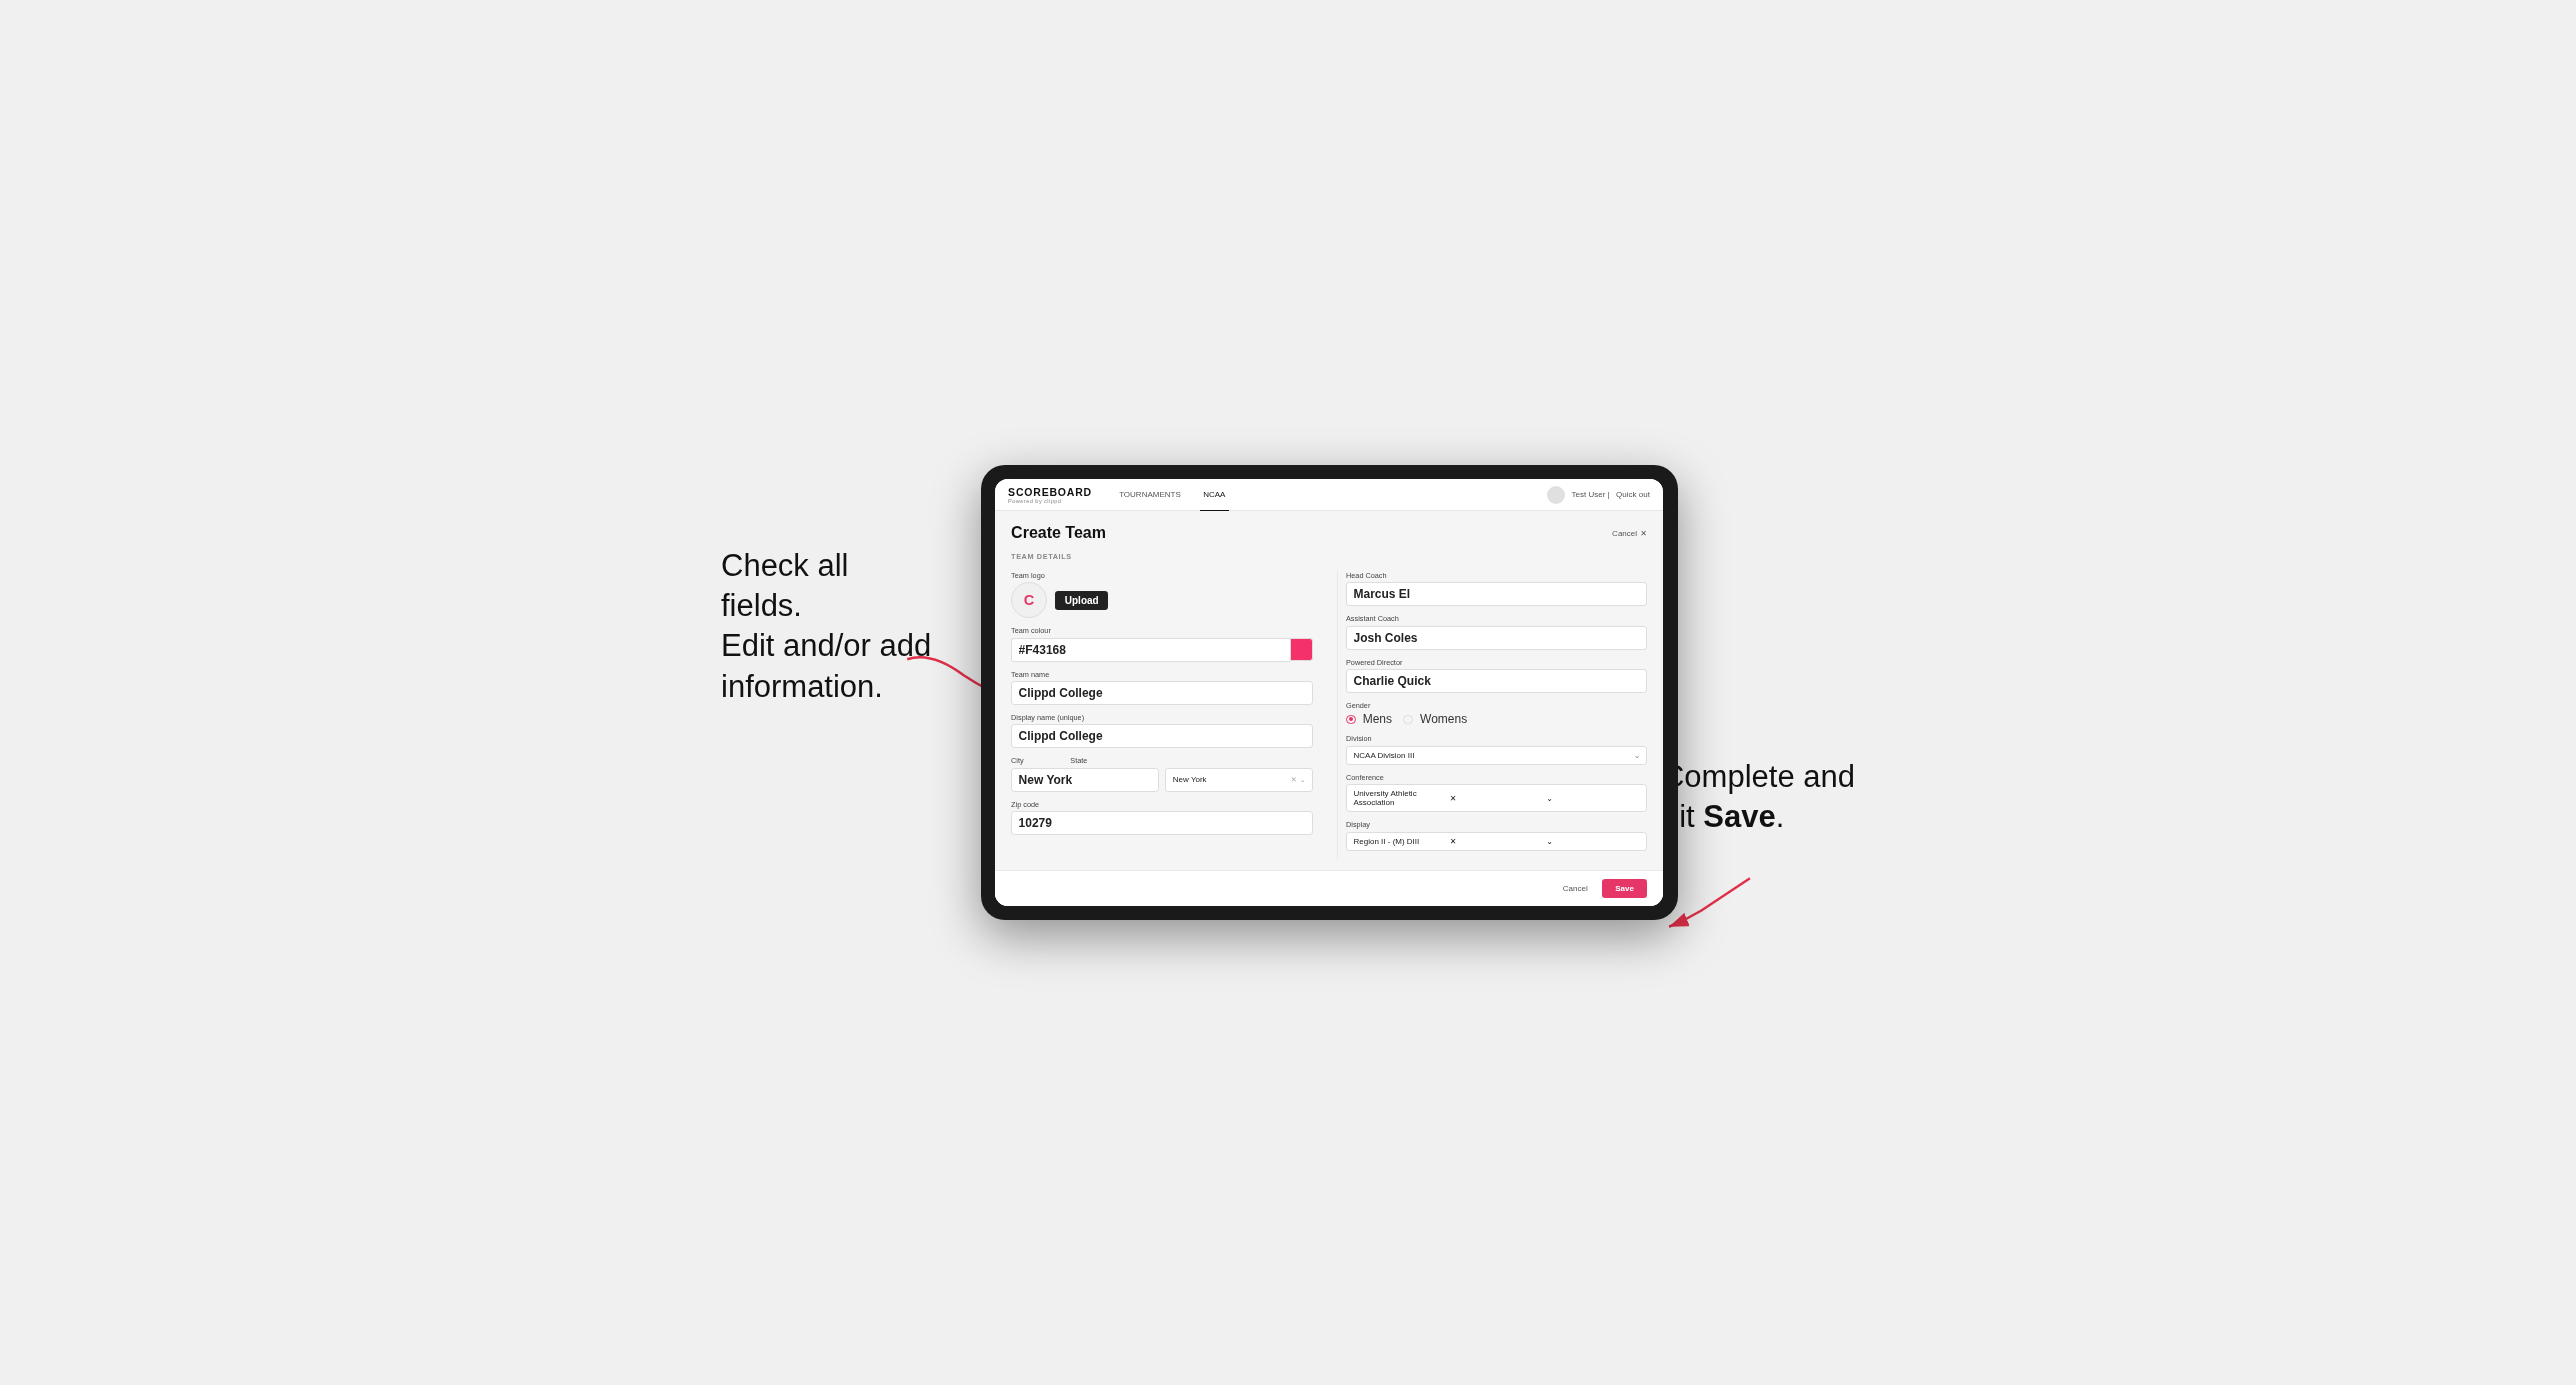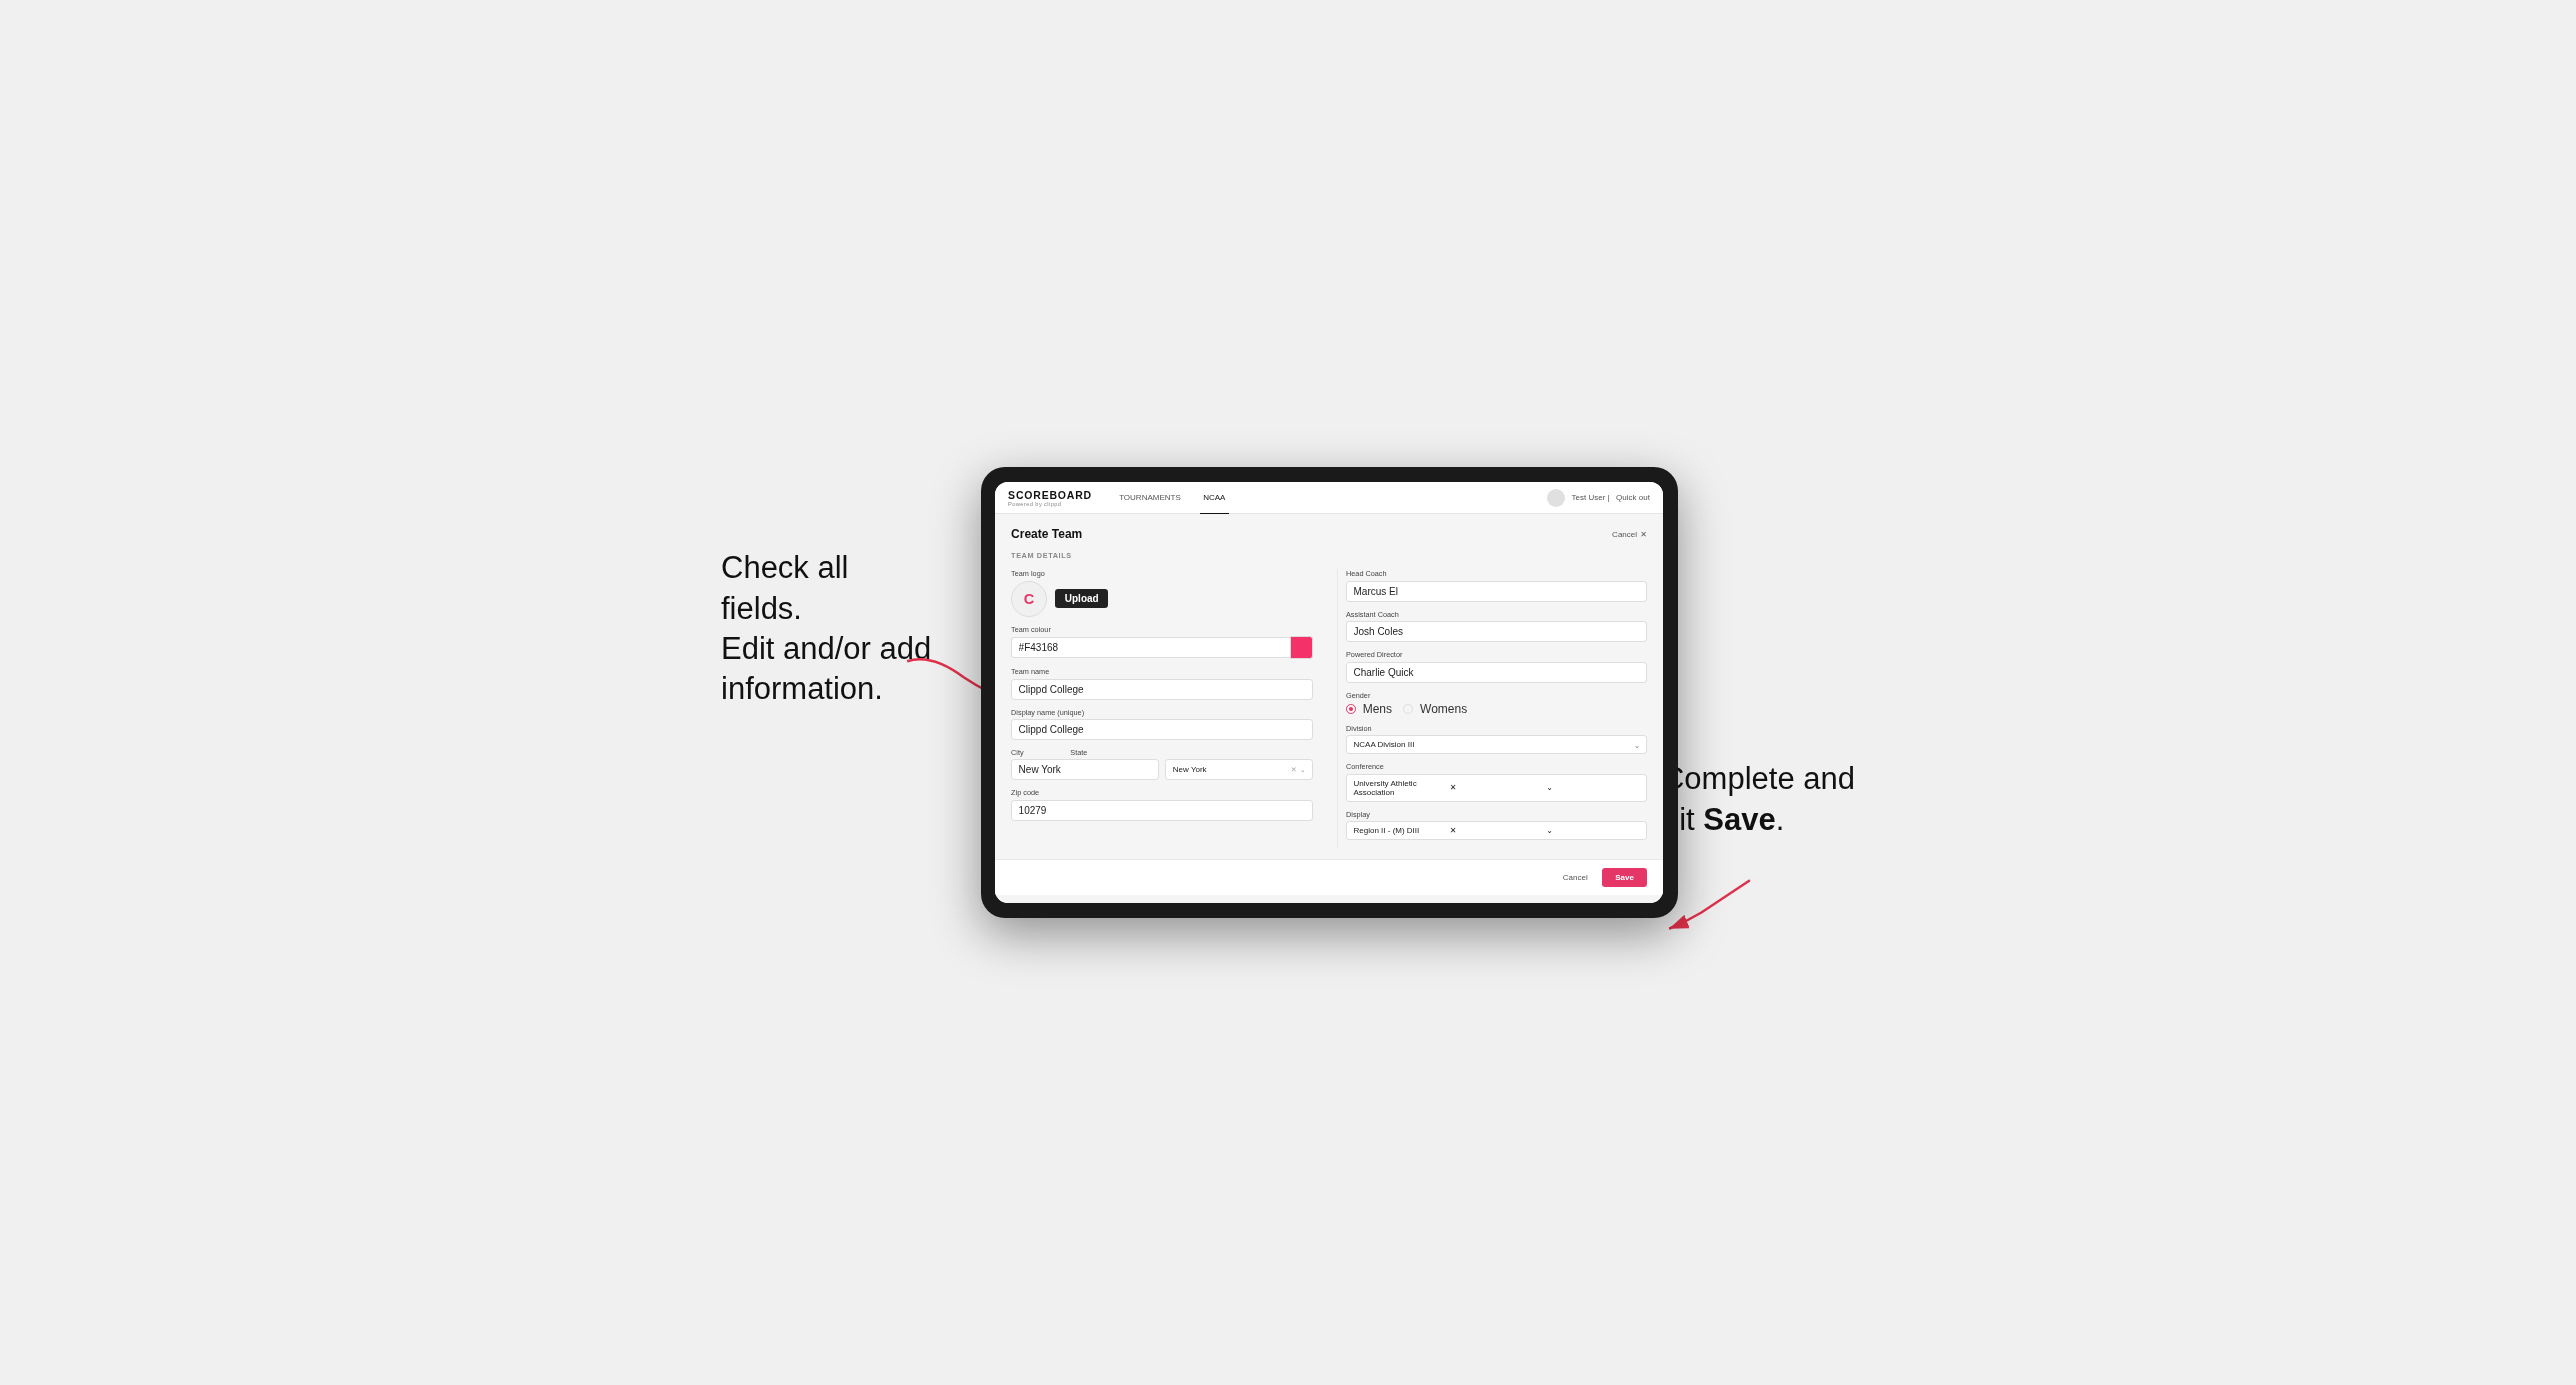--- a/index.html
+++ b/index.html
@@ -136,21 +136,21 @@
     }
 
     .modal-header {
       display: flex;
       justify-content: space-between;
       align-items: center;
       margin-bottom: 9.7px;
     }
 
     .modal-title {
-      font-size: 12px;
+      font-size: 16px;
       font-weight: 600;
       color: #111;
     }
 
     .modal-cancel {
       font-size: 8px;
       color: #555;
       cursor: pointer;
       display: flex;
       align-items: center;
@@ -190,24 +190,25 @@
       color: #444;
       margin-bottom: 2.4px;
       font-weight: 400;
     }
 
     .field-input {
       width: 100%;
       border: 0.8px solid #ddd;
       border-radius: 3.2px;
       padding: 4px 6.5px;
-      font-size: 10px;
+      font-size: 12px;
       color: #222;
       background: #fff;
       outline: none;
+      font-weight: bold;
     }
 
     
     .logo-upload-area {
       display: flex;
       align-items: center;
       gap: 8px;
       margin-bottom: 8px;
     }
 

